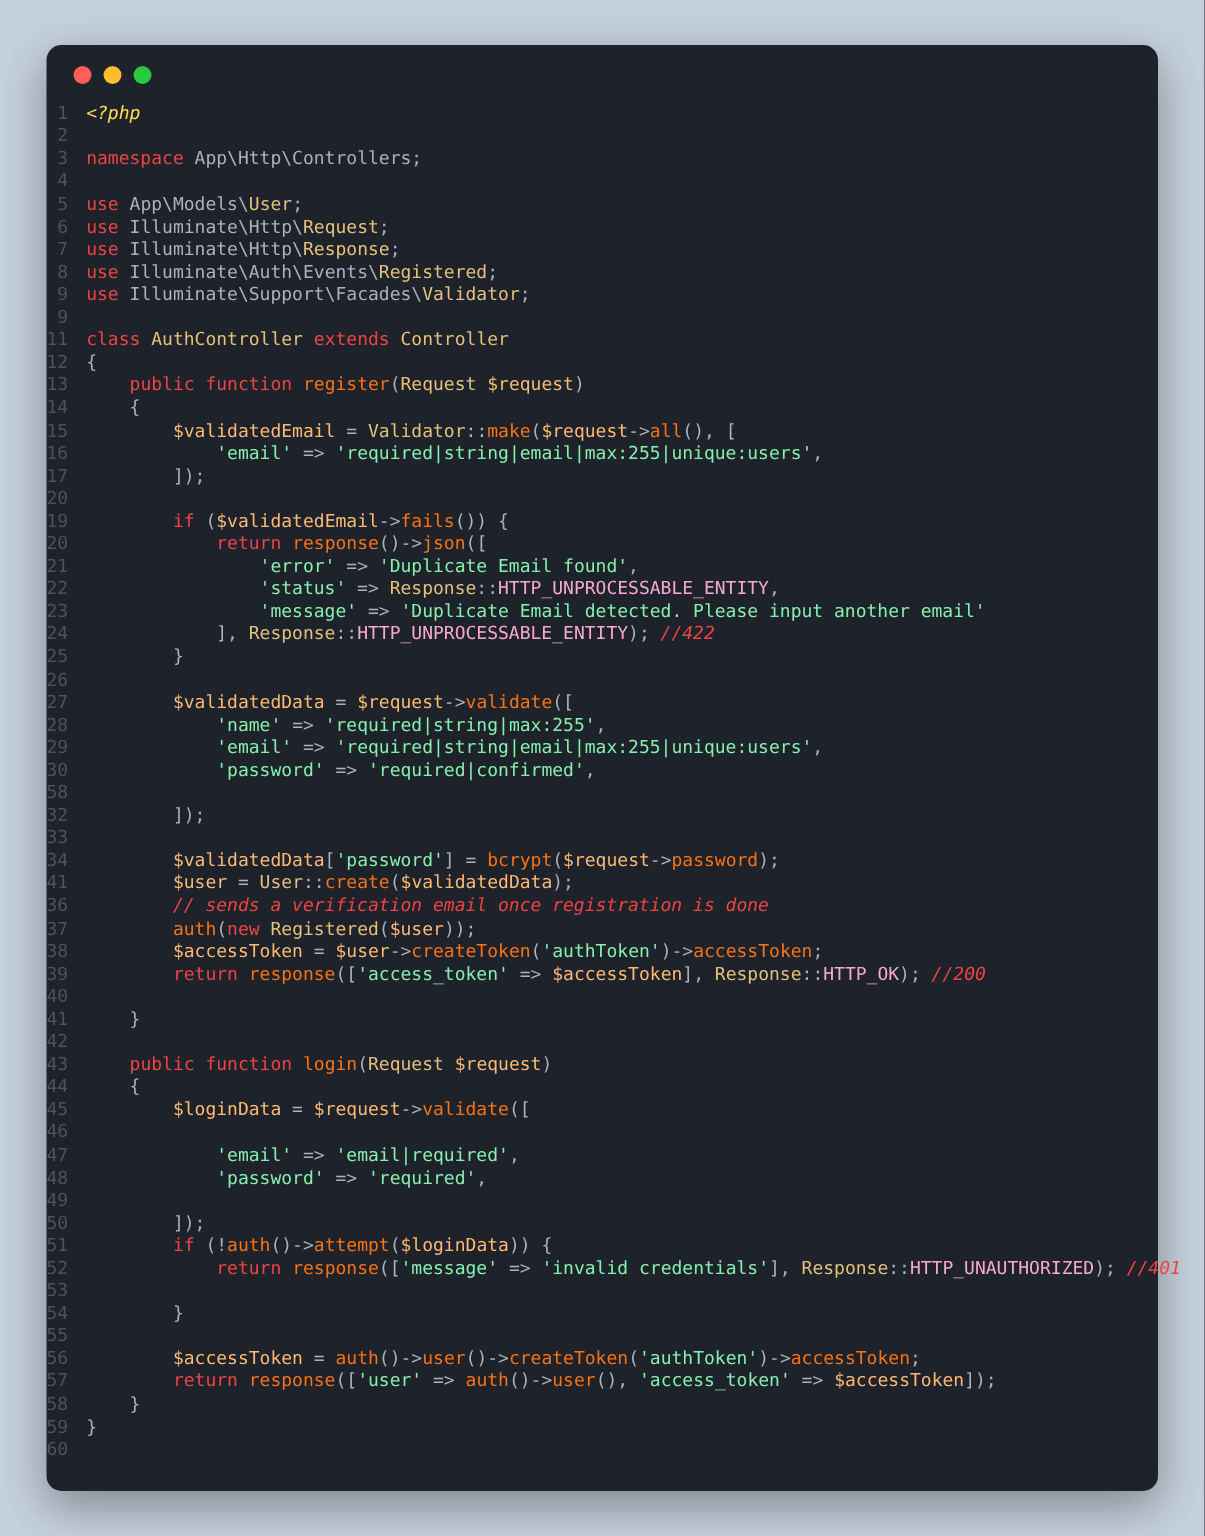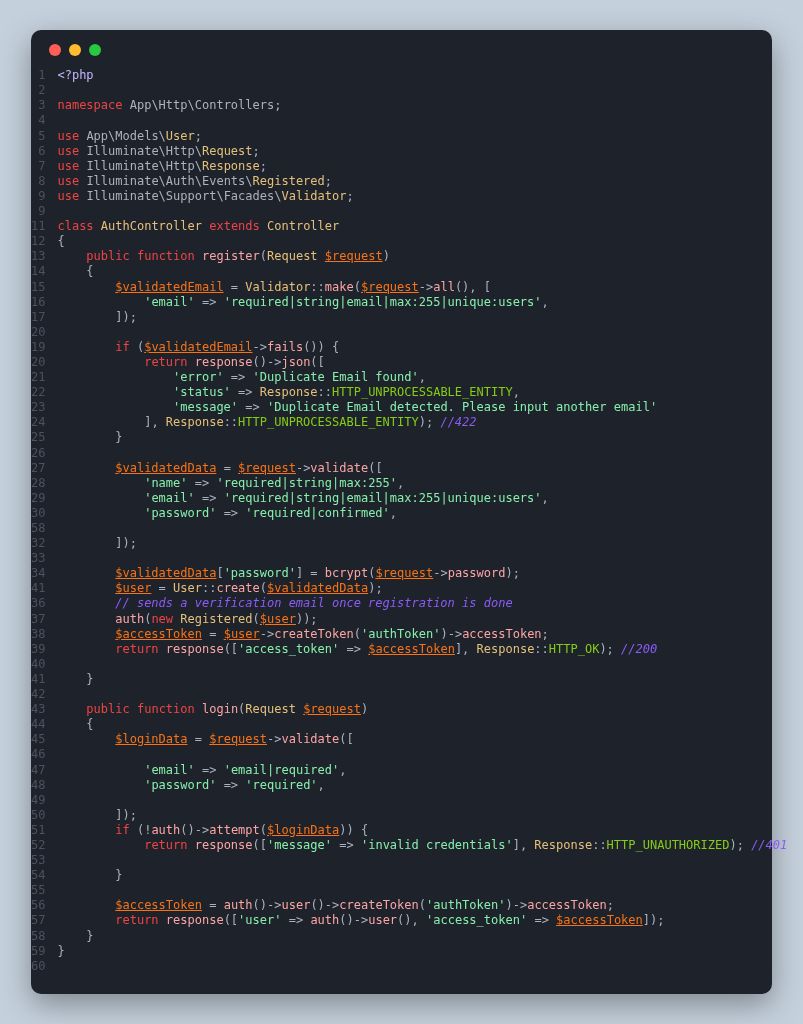--- a/index.html
+++ b/index.html
@@ -49,27 +49,27 @@
     margin:0;
     color:#abb2bf;
     line-height:15.1px;
     white-space:pre;
     font-family:inherit;
     font-size:12px;
   }
   
   .kw   { color:#ef4444; } 
   .cls  { color:#e5c07b; } 
-  .fn   { color:#fca5a5; } 
+  .fn   { color:#f97316; } 
   .str  { color:#86efac; } 
-  .var  { color:#f97316;text-decoration:underline; } 
-  .const{ color:#84cc16; } 
-  .cmt  { color:#8b5cf6; font-style:italic;margin-top:25px; } 
+  .var  { color:#fdba74; } 
+  .const{ color:#f9a8d4; } 
+  .cmt  { color:#ef4444; font-style:italic;margin-top:25px; } 
   .pun  { color:#abb2bf; }
-  .op   { color:#c4b5fd; }
+  .op   { color:#fde047;font-style:italic; }
 </style>
 </head>
 <body>
 
 <div class="window">
 
   <div class="titlebar">
     <span class="dot red"></span>
     <span class="dot yellow"></span>
     <span class="dot green"></span>

